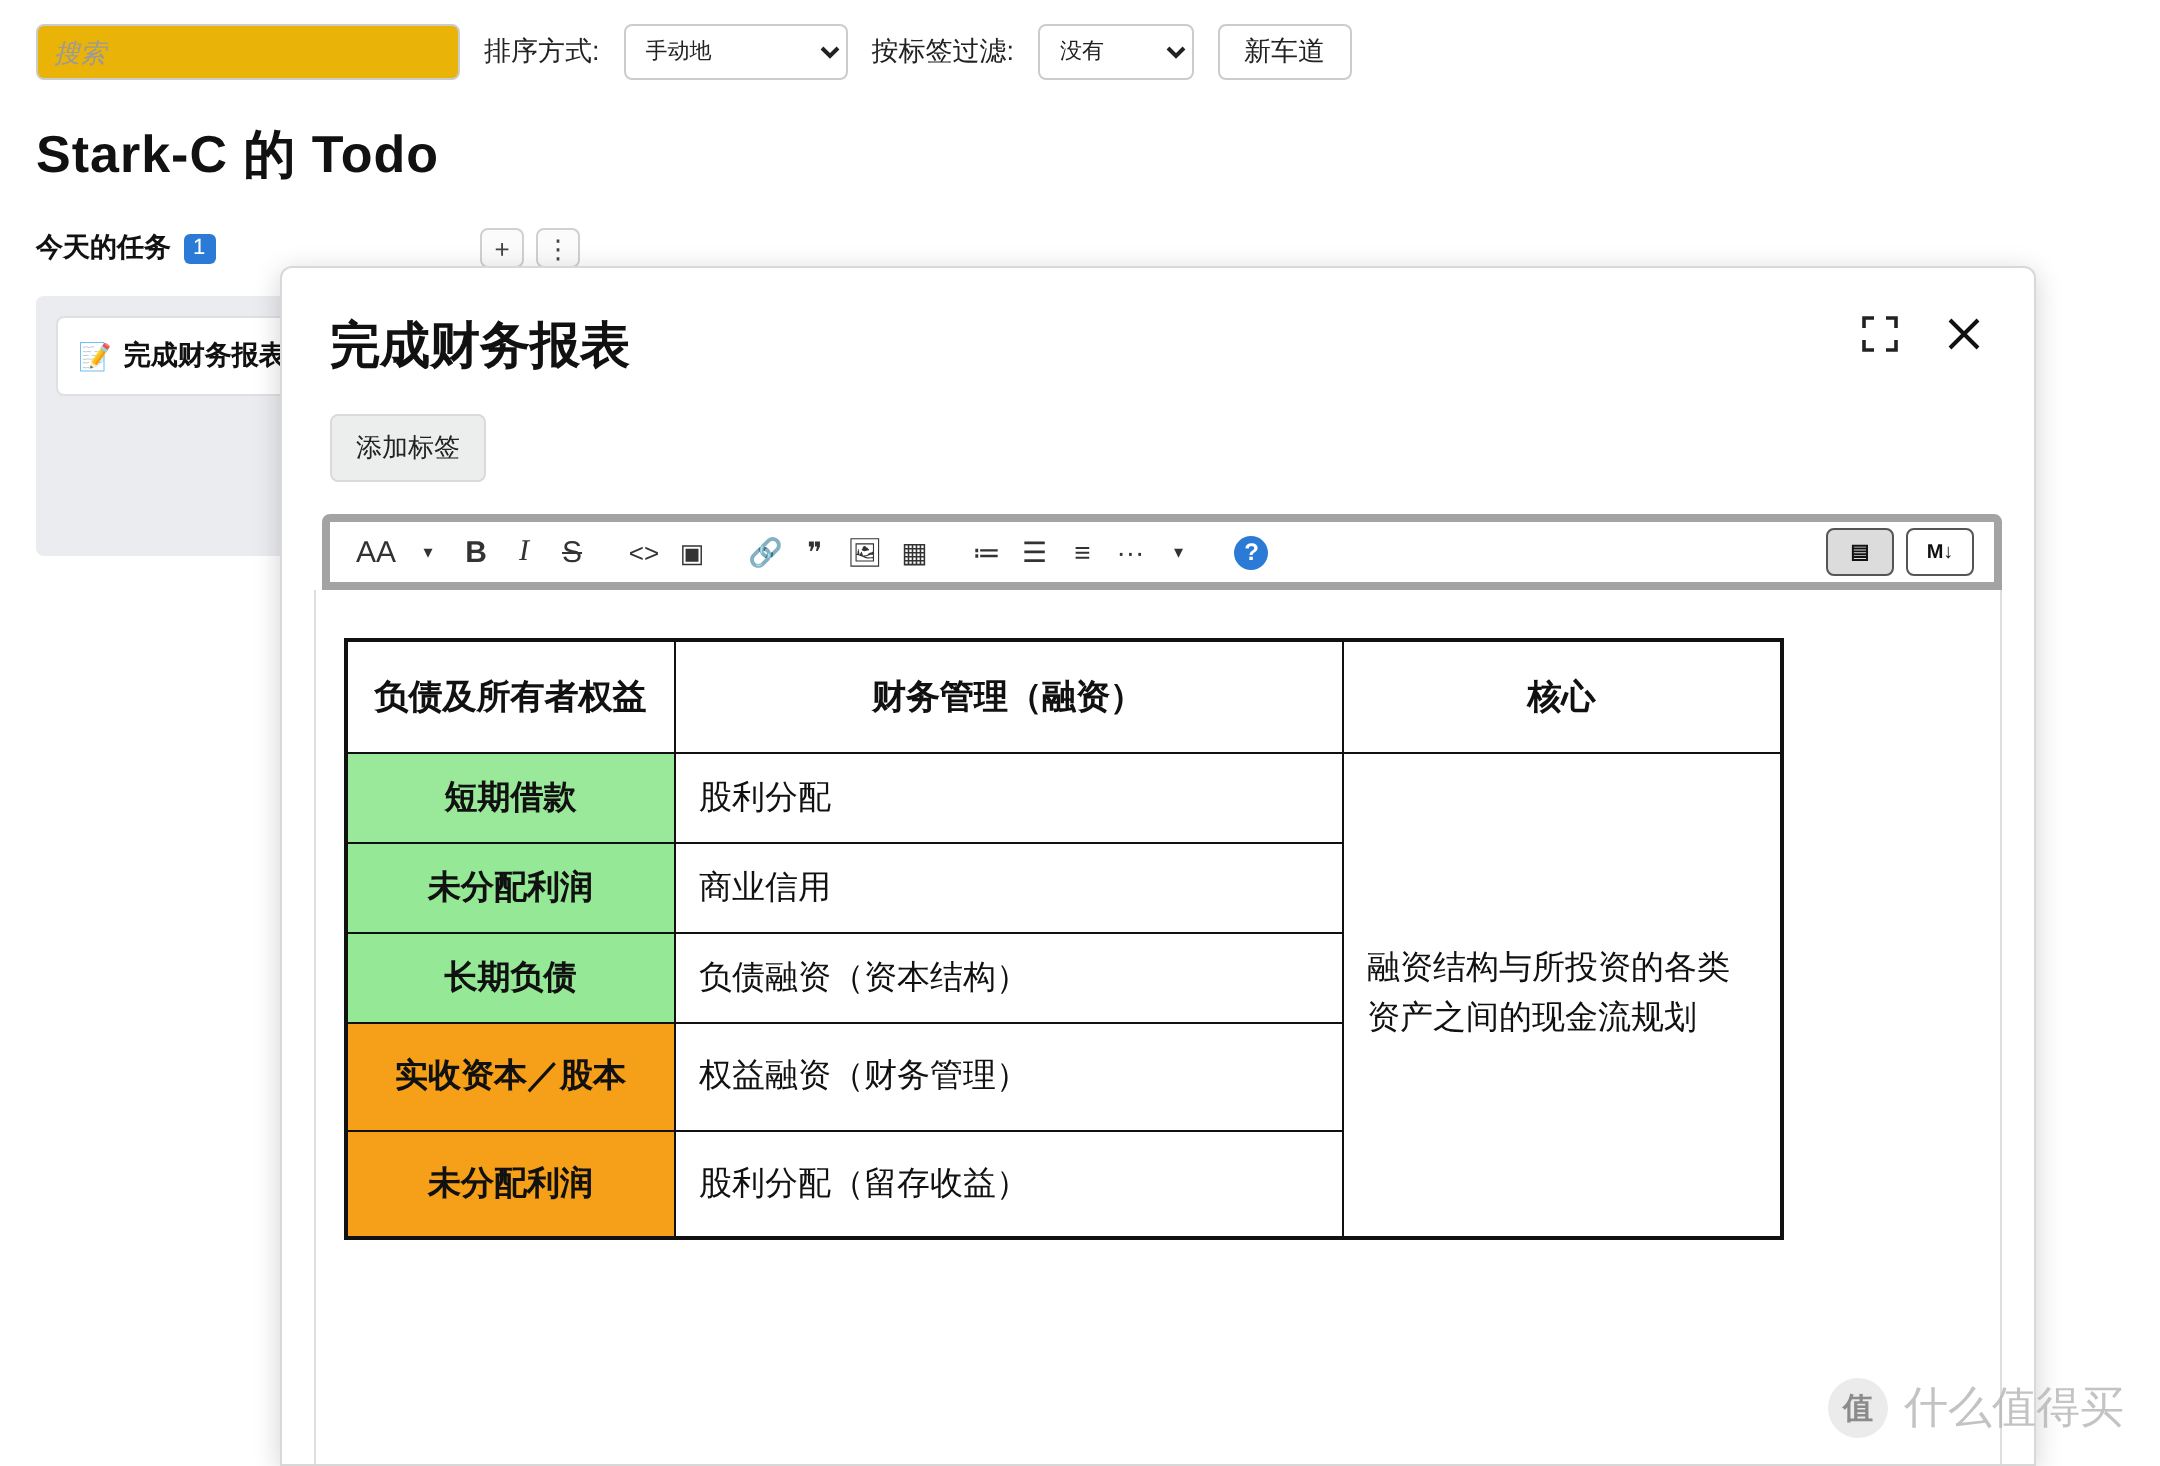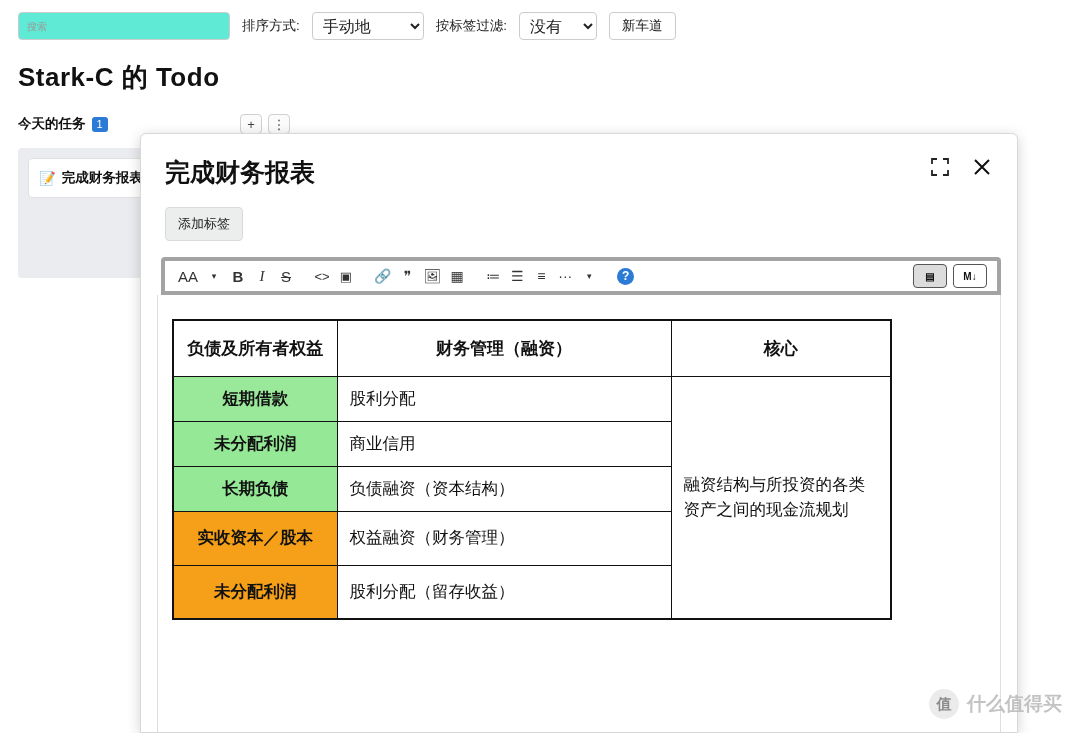--- a/index.html
+++ b/index.html
@@ -20,34 +20,35 @@
   .toolbar {
     position: absolute; top: 0; left: 0; right: 0; height: 52px;
     display: flex; align-items: center; gap: 12px;
     padding: 0 18px;
     background: #ffffff;
   }
   .search-input {
     width: 212px; height: 28px;
     border: 1px solid #ccc; border-radius: 4px;
     padding: 0 8px;
-    font-size: 10px; color: #333;
-    background: #5eead4;
+    font-size: 13px; color: #333;
+    background: #eab308;
     outline: none;
+    font-style: italic;
   }
   .search-input::placeholder { color: #9a9a9a; }
   .tb-label {
     font-size: 13.5px; color: #222;
     white-space: nowrap;
   }
   .tb-select {
     height: 28px; min-width: 112px;
     border: 1px solid #ccc; border-radius: 4px;
     background: #fff;
-    font-size: 16px; color: #222;
+    font-size: 11px; color: #222;
     padding: 0 6px;
     font-family: Liberation Serif, serif;
   }
   .tb-select.narrow { min-width: 78px; }
   .tb-button {
     height: 28px;
     border: 1px solid #ccc; border-radius: 4px;
     background: #fff;
     font-size: 13.5px; color: #222;
     padding: 0 12px;
@@ -236,21 +237,21 @@
     position: absolute; right: 18px; bottom: 14px;
     display: flex; align-items: center; gap: 8px;
     opacity: 0.85;
   }
   .wm-circle {
     width: 30px; height: 30px; border-radius: 50%;
     background: #e8e8e8;
     display: flex; align-items: center; justify-content: center;
     font-size: 15px; color: #777; font-weight: bold;
   }
-  .wm-text { font-size: 19px; color: #b9b9b9; font-weight: bold; }
+  .wm-text { font-size: 22px; color: #b9b9b9; font-weight: normal; }
 </style>
 </head>
 <body>
 
 <div id="app">
 
   <div class="toolbar">
     <input class="search-input" value="" placeholder="搜索" style="">
     <span class="tb-label">排序方式:</span>
     <select class="tb-select">

